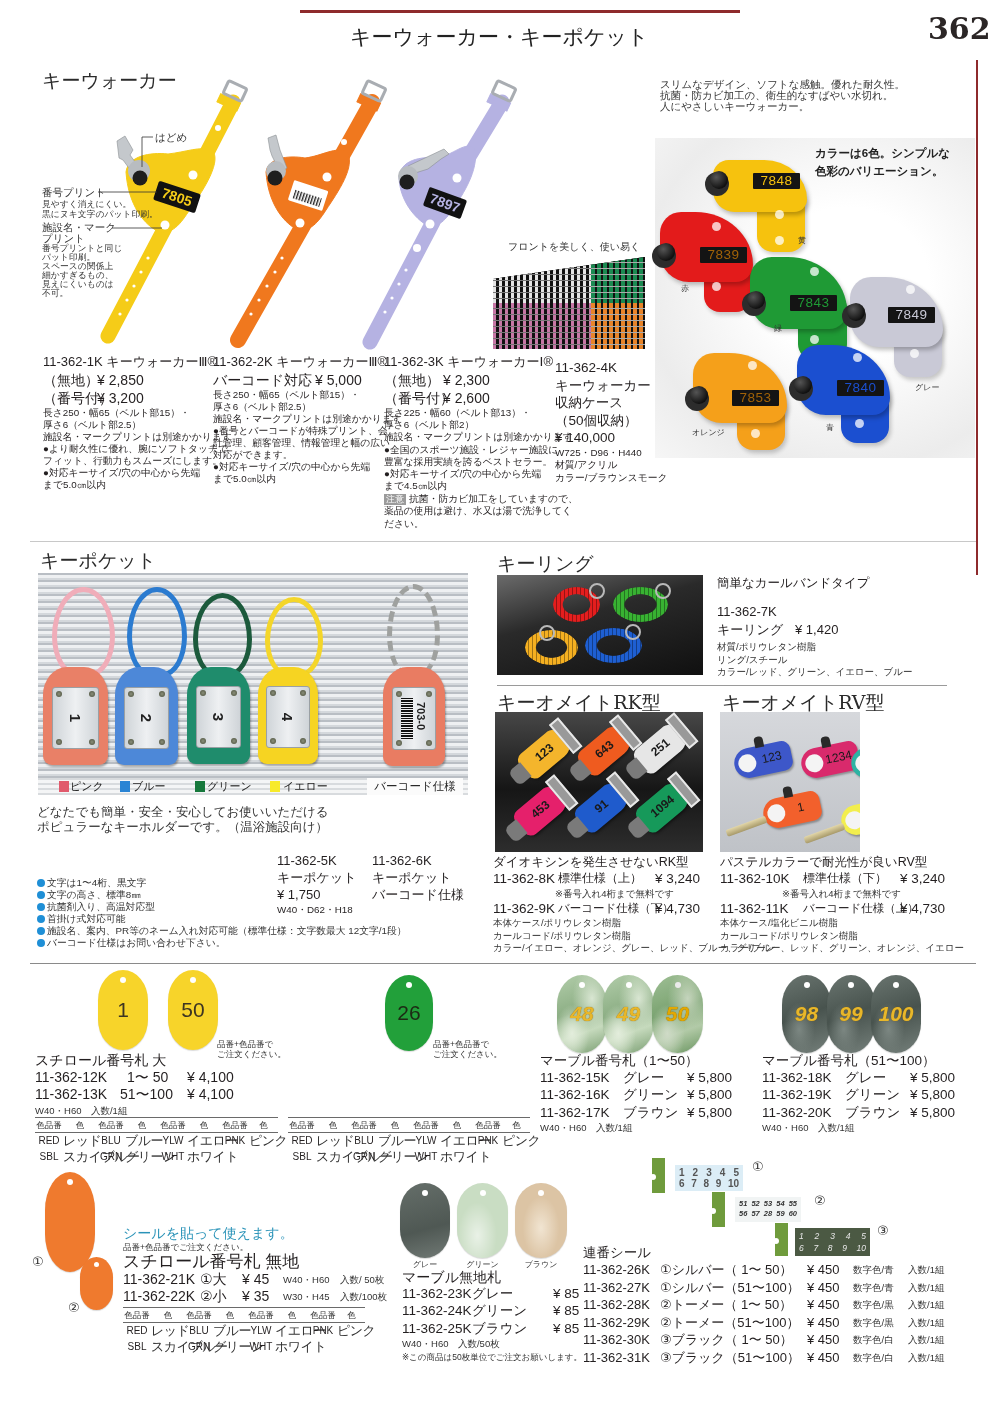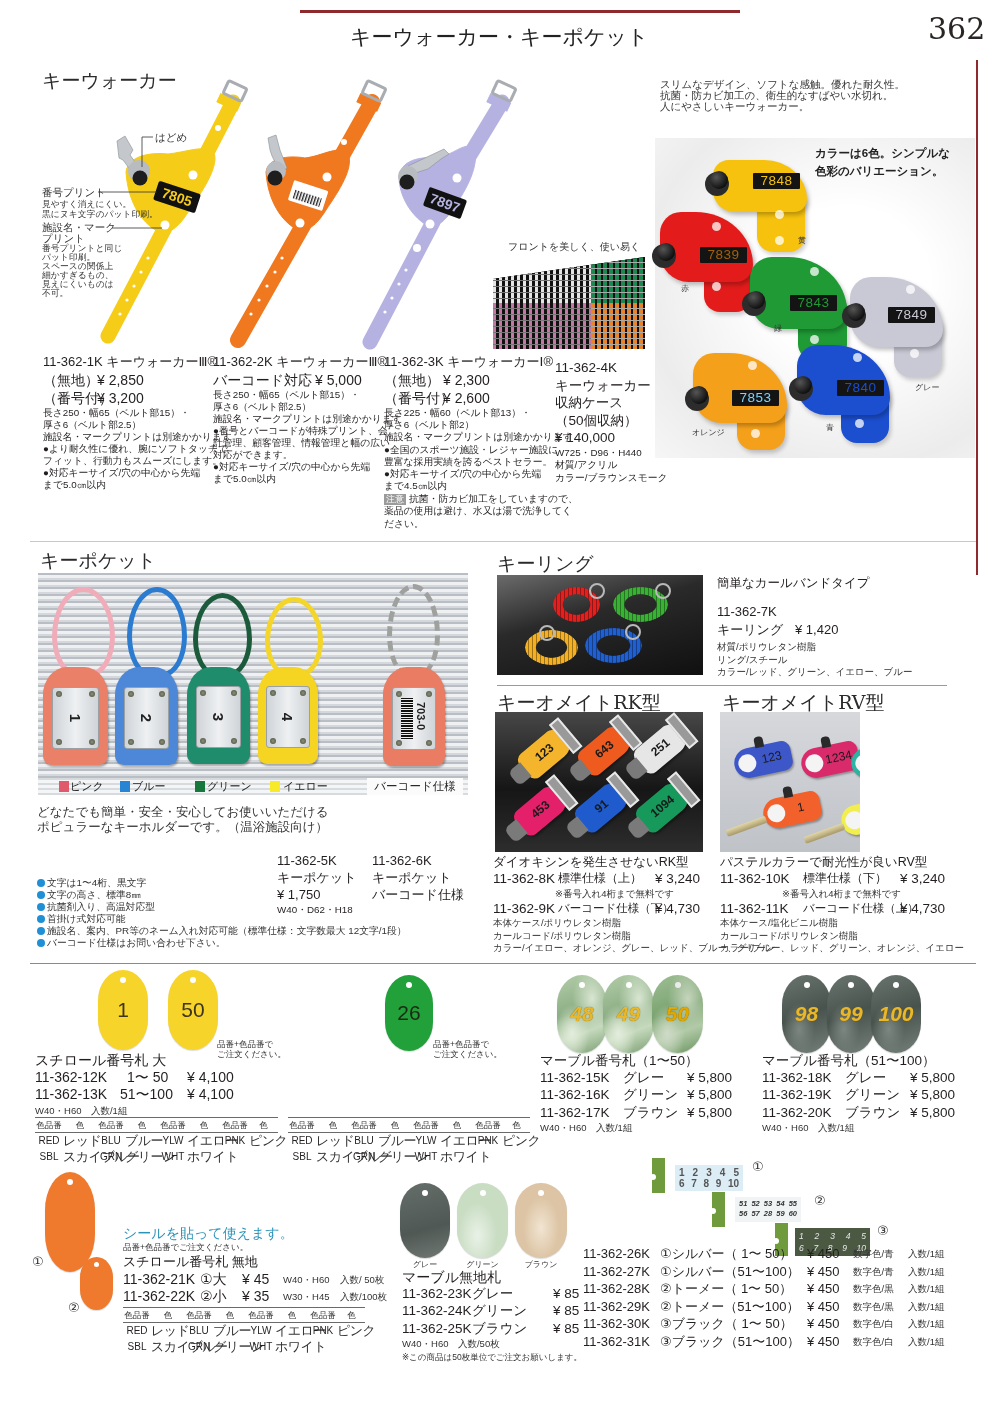--- a/index.html
+++ b/index.html
@@ -11,21 +11,21 @@
 .blk{position:absolute;white-space:nowrap}
 .blk div{white-space:nowrap}
 .row{position:relative;white-space:nowrap}
 .row > span{position:absolute;top:0;white-space:nowrap}
 
 
 .hdr-line{left:300px;top:10px;width:440px;height:3px;background:#8e2a2c}
 .hdr-title{left:350px;top:24px;font-size:21px;line-height:26px;color:#222}
 .hdr-tab{position:absolute;left:728px;top:10px;width:194px;height:40px;background:#8e2a2c;clip-path:polygon(0 0,100% 0,100% 100%,48px 100%)}
 .hdr-brand{position:absolute;right:7px;top:6px;font-family:"DejaVu Serif","Liberation Serif",serif;font-weight:bold;font-size:25px;line-height:30px;color:#fff;letter-spacing:-0.5px}
-.hdr-page{left:928px;top:9px;font-size:30px;line-height:40px;font-weight:normal;color:#2b2626}
+.hdr-page{left:928px;top:9px;font-size:30px;line-height:40px;font-weight:bold;color:#2b2626}
 .side-rule{position:absolute;left:976px;top:60px;width:2px;height:515px;background:#8e2a2c}
 .sep{position:absolute;height:1px;background:#9a9a9a}
 
 .sec-h{font-size:19px;line-height:24px;color:#2a2a2a}
 
 
 .callout-t{font-size:10.5px;color:#333}
 .callout-s{font-size:8.8px;color:#333}
 .kwp .pt{font-size:13px;line-height:18px}
 .kwp .pp{font-size:14px;line-height:18px}
@@ -301,21 +301,21 @@
   <div class="cs-knob" style="left:-3px;top:31px"></div>
   <div class="cs-plate" style="left:40px;top:35px"><span style="color: rgb(27, 79, 208);">7840</span></div>
   <div class="cs-hole" style="left:56px;top:8px"></div>
       <div class="cs-hole" style="left:58px;top:74px"></div>
 </div>
 <div class="cs" style="left: 693px; top: 353px; width: 94px; height: 97px; --c: #f5a01a;">
   <div class="cs-tab" style="left:44px;top:40px;width:48px;height:57px"></div>
   <div class="cs-head" style="left:0;top:0;width:94px;height:70px"></div>
   <div class="cs-clip" style="left:-8px;top:34px"></div>
   <div class="cs-knob" style="left:-3px;top:33px"></div>
-  <div class="cs-plate" style="left:39px;top:37px"><span style="color: #7dd3fc; margin-top: 36px;">7853</span></div>
+  <div class="cs-plate" style="left:39px;top:37px"><span style="color: #a16207; margin-top: 36px;">7853</span></div>
   <div class="cs-hole" style="left:55px;top:8px"></div>
       <div class="cs-hole" style="left:58px;top:76px"></div>
 </div>
 <div class="a cs-label" style="left:798px;top:235px">黄</div>
 <div class="a cs-label" style="left:681px;top:283px">赤</div>
 <div class="a cs-label" style="left:774px;top:323px">緑</div>
 <div class="a cs-label" style="left:915px;top:382px">グレー</div>
 <div class="a cs-label" style="left:826px;top:422px">青</div>
 <div class="a cs-label" style="left:692px;top:427px">オレンジ</div>
 
@@ -756,21 +756,21 @@
     </div>
 <div class="tag" style="left: 80px; top: 1257px; width: 33px; height: 53px; background-color: rgb(239, 122, 46);">
       <div class="tag-hole" style="width:5px;height:5px;top:5px"></div>
     </div>
 <div class="a circ" style="left:32px;top:1254px">①</div>
 <div class="a circ" style="left:68px;top:1300px">②</div>
 
 <div class="blk" style="left:123px;top:1225px;width:260px">
   <div style="font-size: 14px; line-height: 16px; color: rgb(42, 147, 184);">シールを貼って使えます。</div>
   <div class="order-note" style="line-height:12px">品番+色品番でご注文ください。</div>
-  <div style="font-size:13px;line-height:18px">スチロール番号札 無地</div>
+  <div style="font-size:17px;line-height:18px">スチロール番号札 無地</div>
   <div class="row p14" style="height:17px">
     <span style="left:0">11-362-21K</span>
     <span style="left:77px">①大</span>
     <span style="left:119px">¥ 45</span>
     <span class="sz" style="left:160px;line-height:17px">W40・H60</span>
     <span class="sz" style="left:217px;line-height:17px">入数/ 50枚</span>
   </div>
   <div class="row p14" style="height:17px">
     <span style="left:0">11-362-22K</span>
     <span style="left:77px">②小</span>
@@ -894,20 +894,21 @@
         <span>6</span>
         <span>7</span>
         <span>8</span>
         <span>9</span>
         <span>10</span>
       </div>
 </div>
 <div class="a circ" style="left:877px;top:1223px">③</div>
 
 <div class="blk" style="left:583px;top:1245px;width:380px">
+  <div style="font-size:13.5px;line-height:16px">連番シール</div>
   <div class="row ser-row">
         <span style="left:0">11-362-26K</span>
         <span style="left:77px">①シルバー（ 1〜 50）</span>
         <span style="left:224px">¥ 450</span>
         <span class="sm" style="left:270px">数字色/青</span>
         <span class="sm" style="left:325px">入数/1組</span>
       </div>
   <div class="row ser-row">
         <span style="left:0">11-362-27K</span>
         <span style="left:77px">①シルバー（51〜100）</span>

